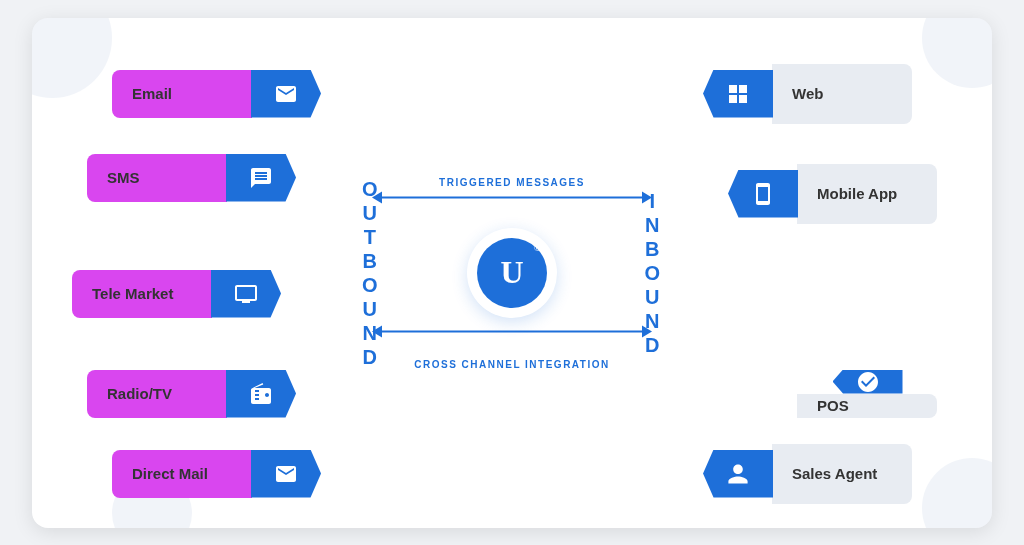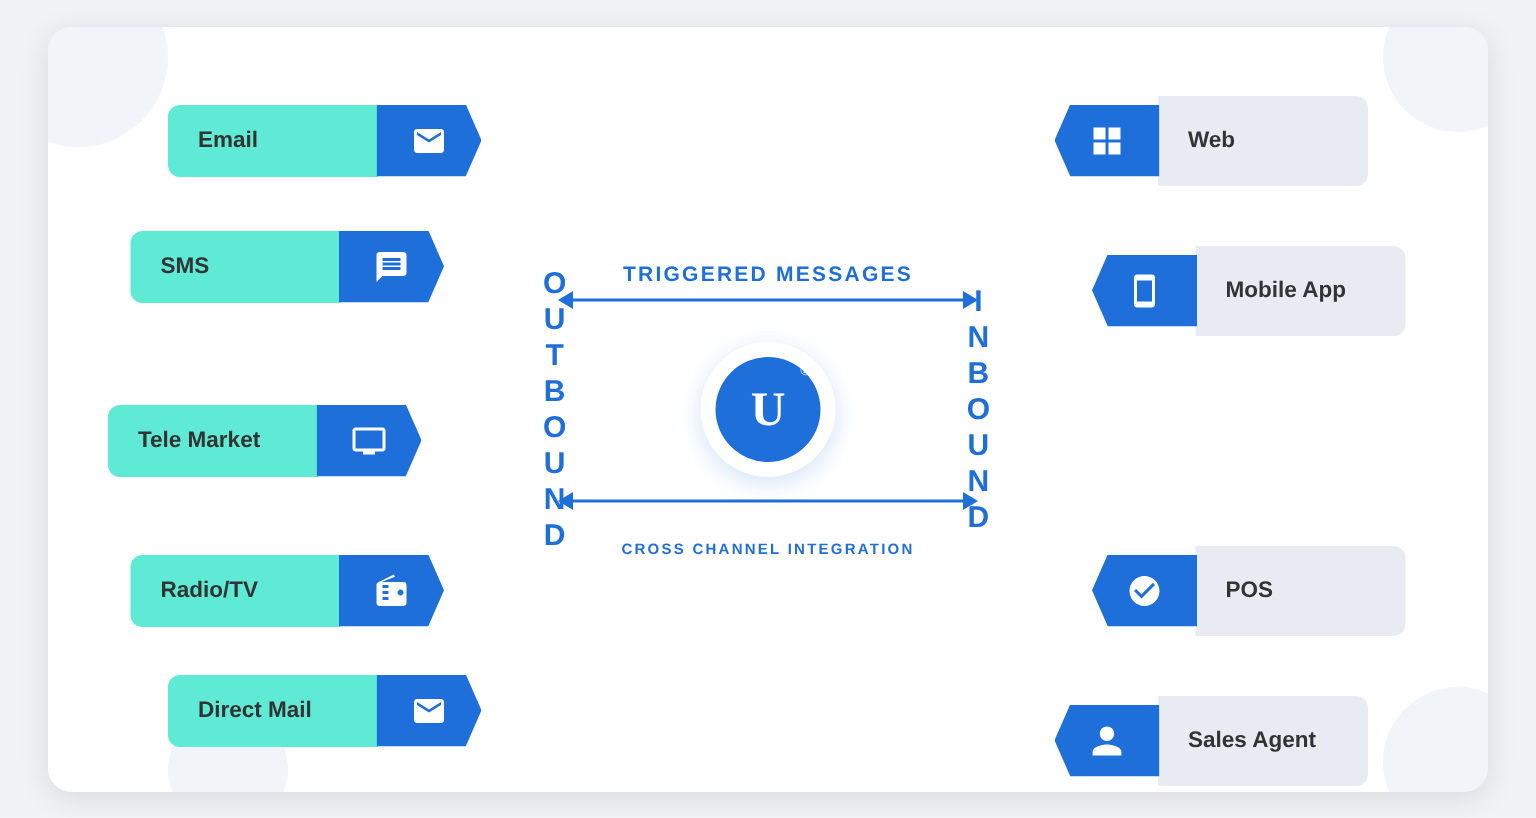--- a/index.html
+++ b/index.html
@@ -34,21 +34,21 @@
     .deco-br { width: 100px; height: 100px; bottom: -30px; right: -30px; }
 
     
     .channel-pill {
       position: absolute;
       display: flex;
       align-items: center;
       height: 48px;
     }
     .pill-label {
-      background: #5eead4;
+      background: #d946ef;
       height: 48px;
       display: flex;
       align-items: center;
       padding: 0 20px;
       font-size: 15px;
       font-weight: 600;
       color: #333;
       border-radius: 8px 0 0 8px;
       min-width: 140px;
     }
@@ -246,42 +246,42 @@
   <div class="channel-pill-right" style="right: 55px; top: 152px; justify-content: space-between;">
     <div class="pill-icon-right">
       <svg class="icon-svg" viewBox="0 0 24 24">
           <path d="M17 1.01L7 1c-1.1 0-2 .9-2 2v18c0 1.1.9 2 2 2h10c1.1 0 2-.9 2-2V3c0-1.1-.9-1.99-2-1.99zM17 19H7V5h10v14z"></path>
         </svg>
     </div>
     <div class="pill-label-right">Mobile App</div>
   </div>
 
 
-  <div class="channel-pill-right" style="right: 55px; top: 352px;">
+  <div class="channel-pill-right" style="right: 55px; top: 352px; flex-direction: column;">
     <div class="pill-icon-right">
       <svg class="icon-svg" viewBox="0 0 24 24">
           <path d="M12 2C6.48 2 2 6.48 2 12s4.48 10 10 10 10-4.48 10-10S17.52 2 12 2zm-2 15l-5-5 1.41-1.41L10 14.17l7.59-7.59L19 8l-9 9z"></path>
         </svg>
     </div>
     <div class="pill-label-right">POS</div>
   </div>
 
-  <div class="channel-pill-right" style="right: 80px; top: 452px;">
+  <div class="channel-pill-right" style="right: 80px; top: 432px;">
     <div class="pill-icon-right">
       <svg class="icon-svg" viewBox="0 0 24 24">
           <path d="M12 12c2.7 0 4.8-2.1 4.8-4.8S14.7 2.4 12 2.4 7.2 4.5 7.2 7.2 9.3 12 12 12zm0 2.4c-3.2 0-9.6 1.6-9.6 4.8v2.4h19.2v-2.4c0-3.2-6.4-4.8-9.6-4.8z"></path>
         </svg>
     </div>
     <div class="pill-label-right">Sales Agent</div>
   </div>
 
   <div style="position: absolute; top: 50%; left: 50%; transform: translate(-50%, -50%); width: 280px; display: flex; flex-direction: column; align-items: center; gap: 16px; z-index: 5;">
 
     <div style="display: flex; flex-direction: column; align-items: center; gap: 4px; width: 100%;">
-      <div style="font-size: 14px; font-weight: 800; color: #1e6fd9; letter-spacing: 1.5px;">TRIGGERED MESSAGES</div>
+      <div style="font-size: 10px; font-weight: 800; color: #1e6fd9; letter-spacing: 1.5px;">TRIGGERED MESSAGES</div>
       <div style="display: flex; align-items: center; width: 100%;">
         <div style="width: 0; height: 0; border-top: 6px solid transparent; border-bottom: 6px solid transparent; border-right: 10px solid #1e6fd9;"></div>
         <div style="flex: 1; height: 2px; background: #1e6fd9;"></div>
         <div style="width: 0; height: 0; border-top: 6px solid transparent; border-bottom: 6px solid transparent; border-left: 10px solid #1e6fd9;"></div>
       </div>
     </div>
 
     <div style="height: 90px;"></div>
 
     <div style="display: flex; flex-direction: column; align-items: center; gap: 21px; width: 100%;">

